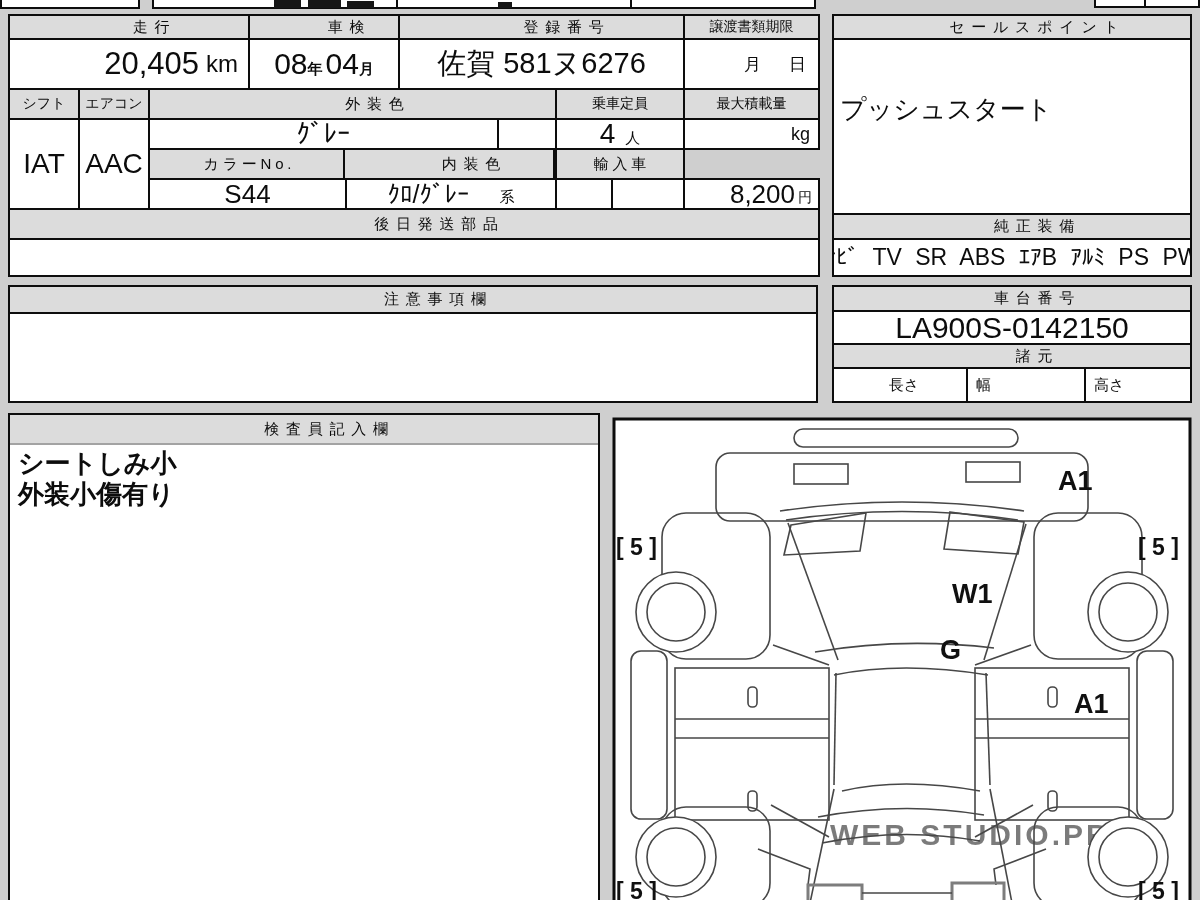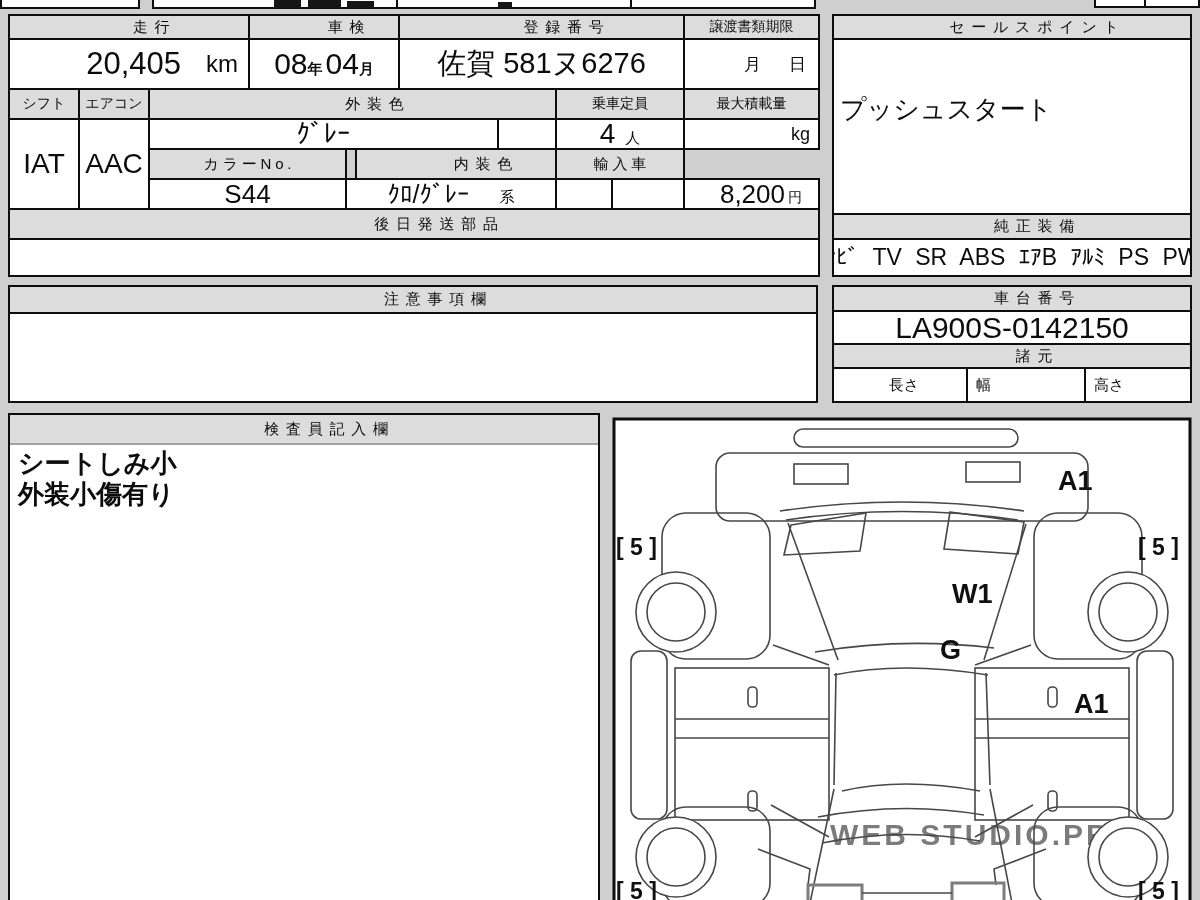--- a/index.html
+++ b/index.html
@@ -44,21 +44,21 @@
     </div>
   <div class="cell hdr ls" style="left:398px;top:14px;width:287px;height:26px;">
       <span>登録番号</span>
     </div>
   <div class="cell hdr tight" style="left:683px;top:14px;width:137px;height:26px;">
       <span>譲渡書類期限</span>
     </div>
 
   <div class="cell val-end" style="left:8px;top:38px;width:242px;height:52px;">
     <span class="b" style="font-size:31px;">20,405</span>
-    <span class="b" style="font-size:24px;margin-left:25px;">km</span>
+    <span class="b" style="font-size:24px;margin-left:7px;">km</span>
   </div>
   <div class="cell" style="left:248px;top:38px;width:152px;height:52px;">
     <span class="b" style="font-size:30px;">08</span>
     <span class="unit">年</span>
     <span class="b" style="font-size:30px;margin-left:3px;">04</span>
     <span class="unit">月</span>
   </div>
   <div class="cell b" style="left:398px;top:38px;width:287px;height:52px;font-size:29px;">
       <span>佐賀 581ヌ6276</span>
     </div>
@@ -98,37 +98,37 @@
   <div class="cell b" style="left:8px;top:118px;width:72px;height:92px;font-size:28px;">
       <span>IAT</span>
     </div>
   <div class="cell b" style="left:78px;top:118px;width:72px;height:92px;font-size:28px;">
       <span>AAC</span>
     </div>
 
   <div class="cell hdr ls2" style="left:148px;top:148px;width:199px;height:32px;">
       <span>カラーNo.</span>
     </div>
-  <div class="cell hdr ls" style="left:355px;top:148px;width:212px;height:32px;">
+  <div class="cell hdr ls" style="left:343px;top:148px;width:212px;height:32px;">
       <span>内装色</span>
     </div>
   <div class="cell hdr ls2" style="left:555px;top:148px;width:130px;height:32px;">
       <span>輸入車</span>
     </div>
 
   <div class="cell b" style="left:148px;top:178px;width:199px;height:32px;font-size:26px;">
       <span>S44</span>
     </div>
   <div class="cell" style="left:345px;top:178px;width:212px;height:32px;">
     <span class="b" style="font-size:25px;">ｸﾛ/ｸﾞﾚｰ</span>
     <span style="font-size:15px;margin-left:30px;margin-top:6px;">系</span>
   </div>
   <div class="cell" style="left:555px;top:178px;width:58px;height:32px;"></div>
   <div class="cell" style="left:611px;top:178px;width:74px;height:32px;"></div>
-  <div class="cell" style="left:683px;top:178px;width:137px;height:32px;justify-content:flex-end;padding-right:16px;">
+  <div class="cell" style="left:683px;top:178px;width:137px;height:32px;justify-content:flex-end;padding-right:6px;">
     <span class="b" style="font-size:26px;">8,200</span>
     <span style="font-size:14px;margin-left:3px;margin-top:8px;">円</span>
   </div>
 
   <div class="cell hdr ls" style="left:8px;top:208px;width:812px;height:32px;">
       <span>後日発送部品</span>
     </div>
   <div class="cell" style="left:8px;top:238px;width:812px;height:39px;"></div>
 
   <div class="cell hdr ls" style="left:832px;top:14px;width:360px;height:26px;">

